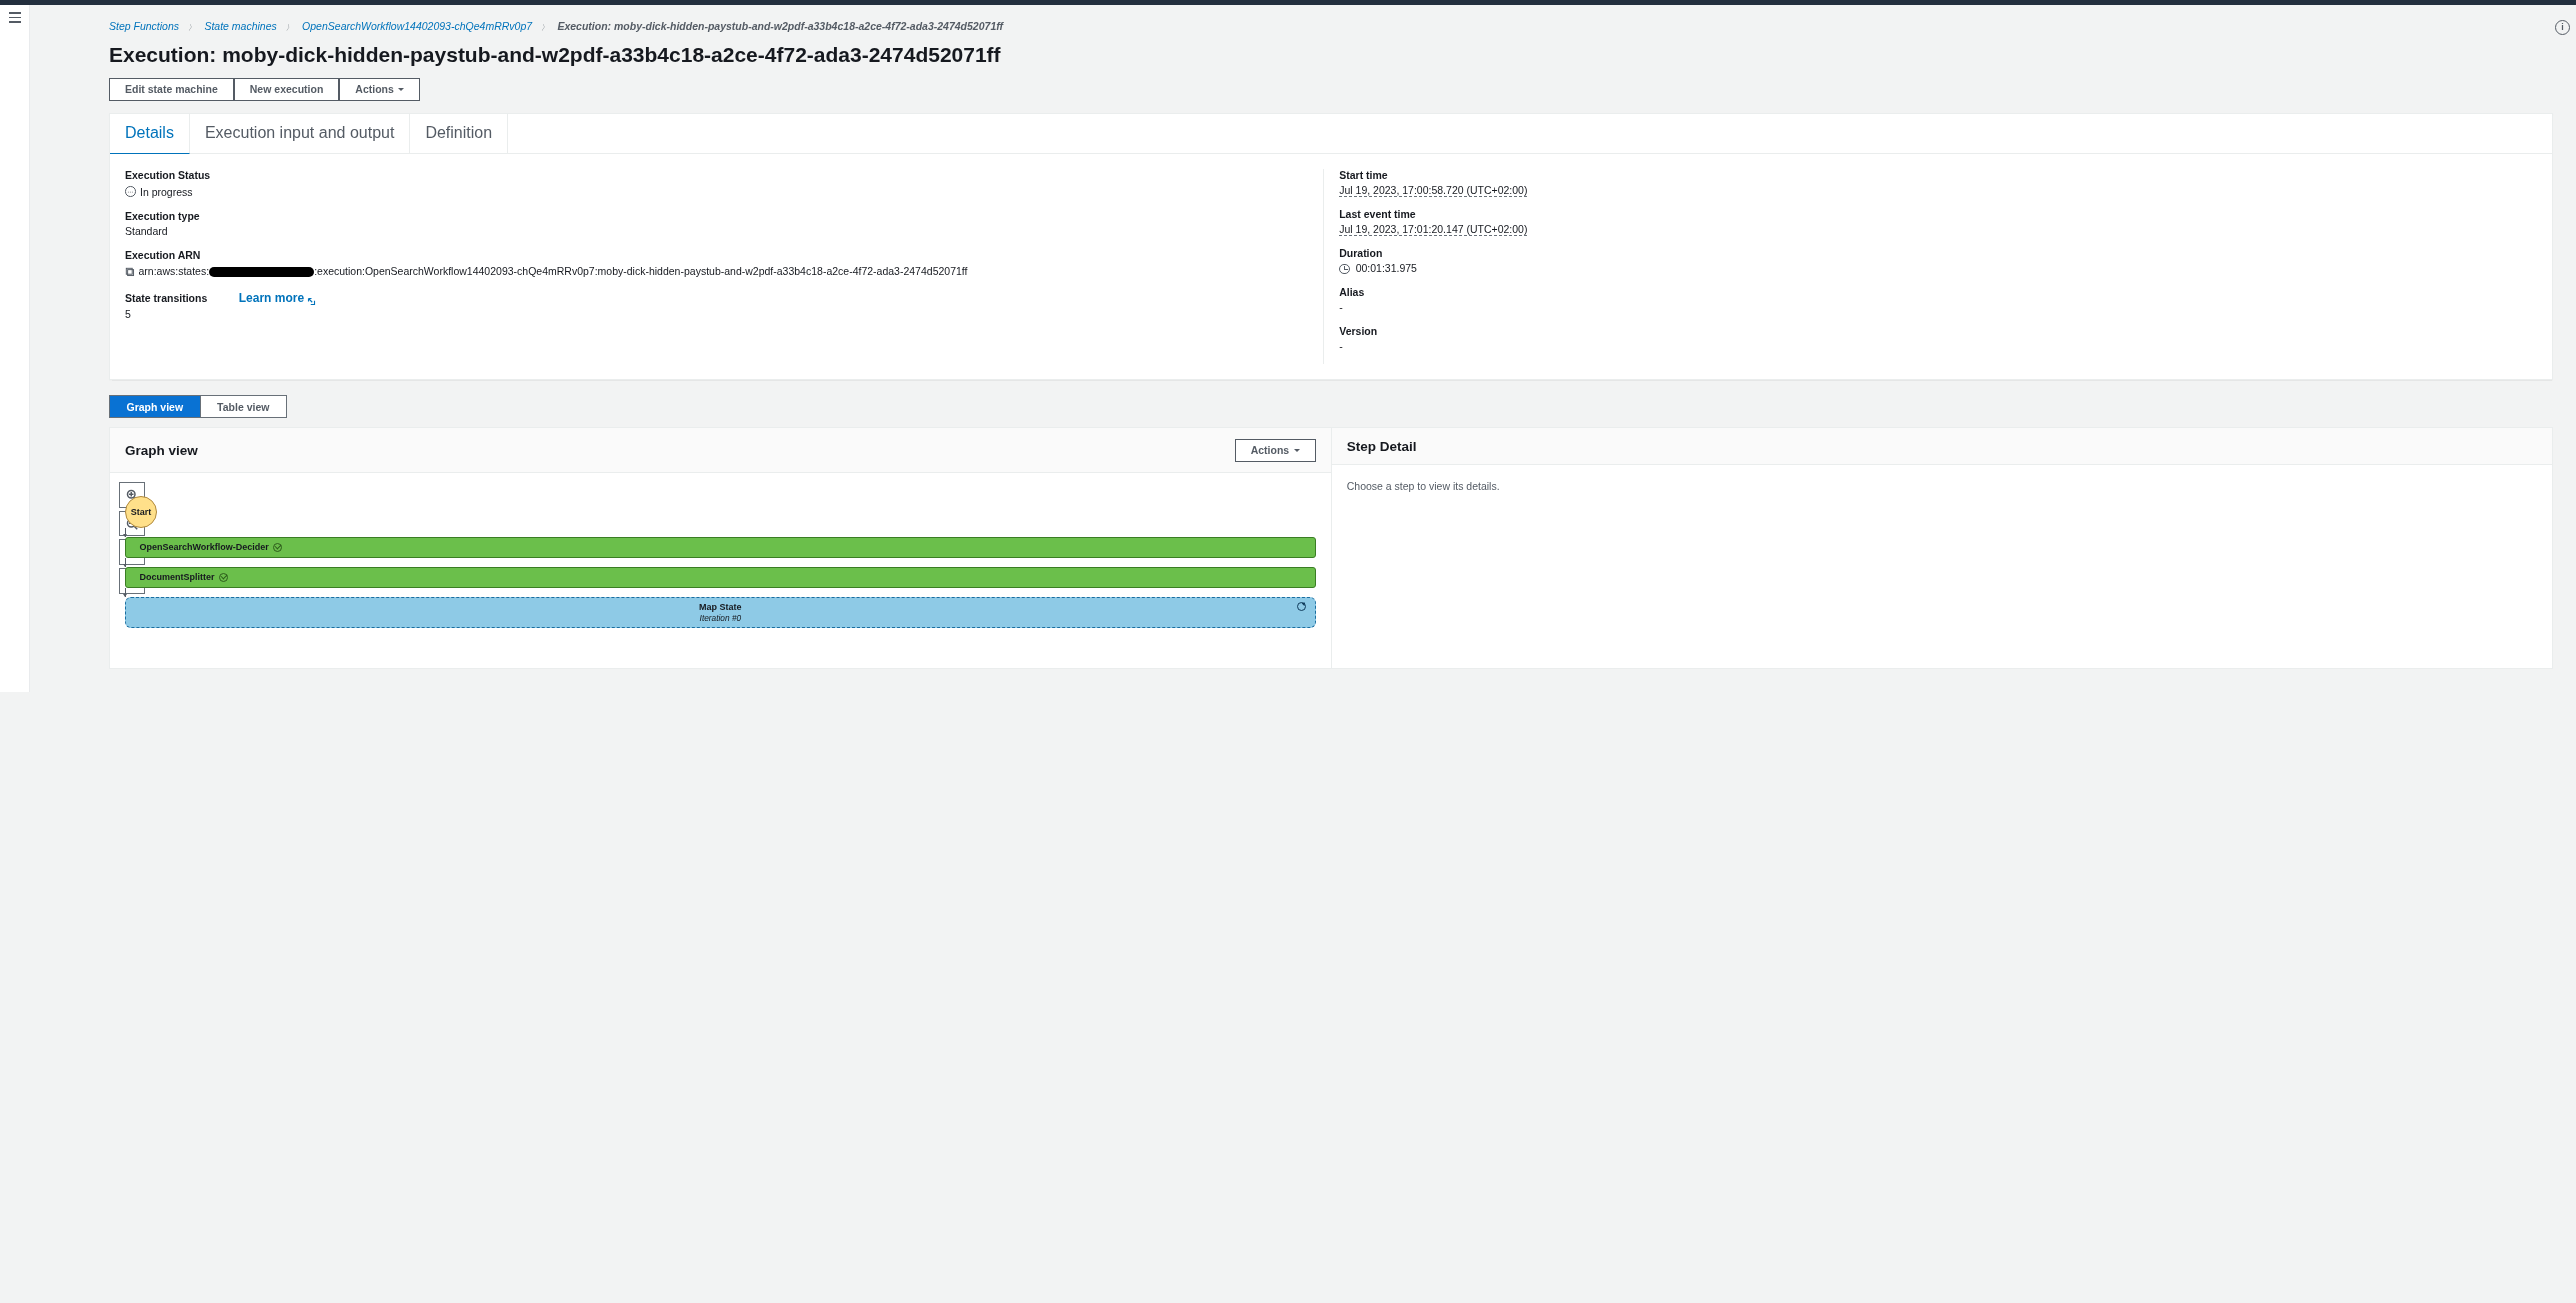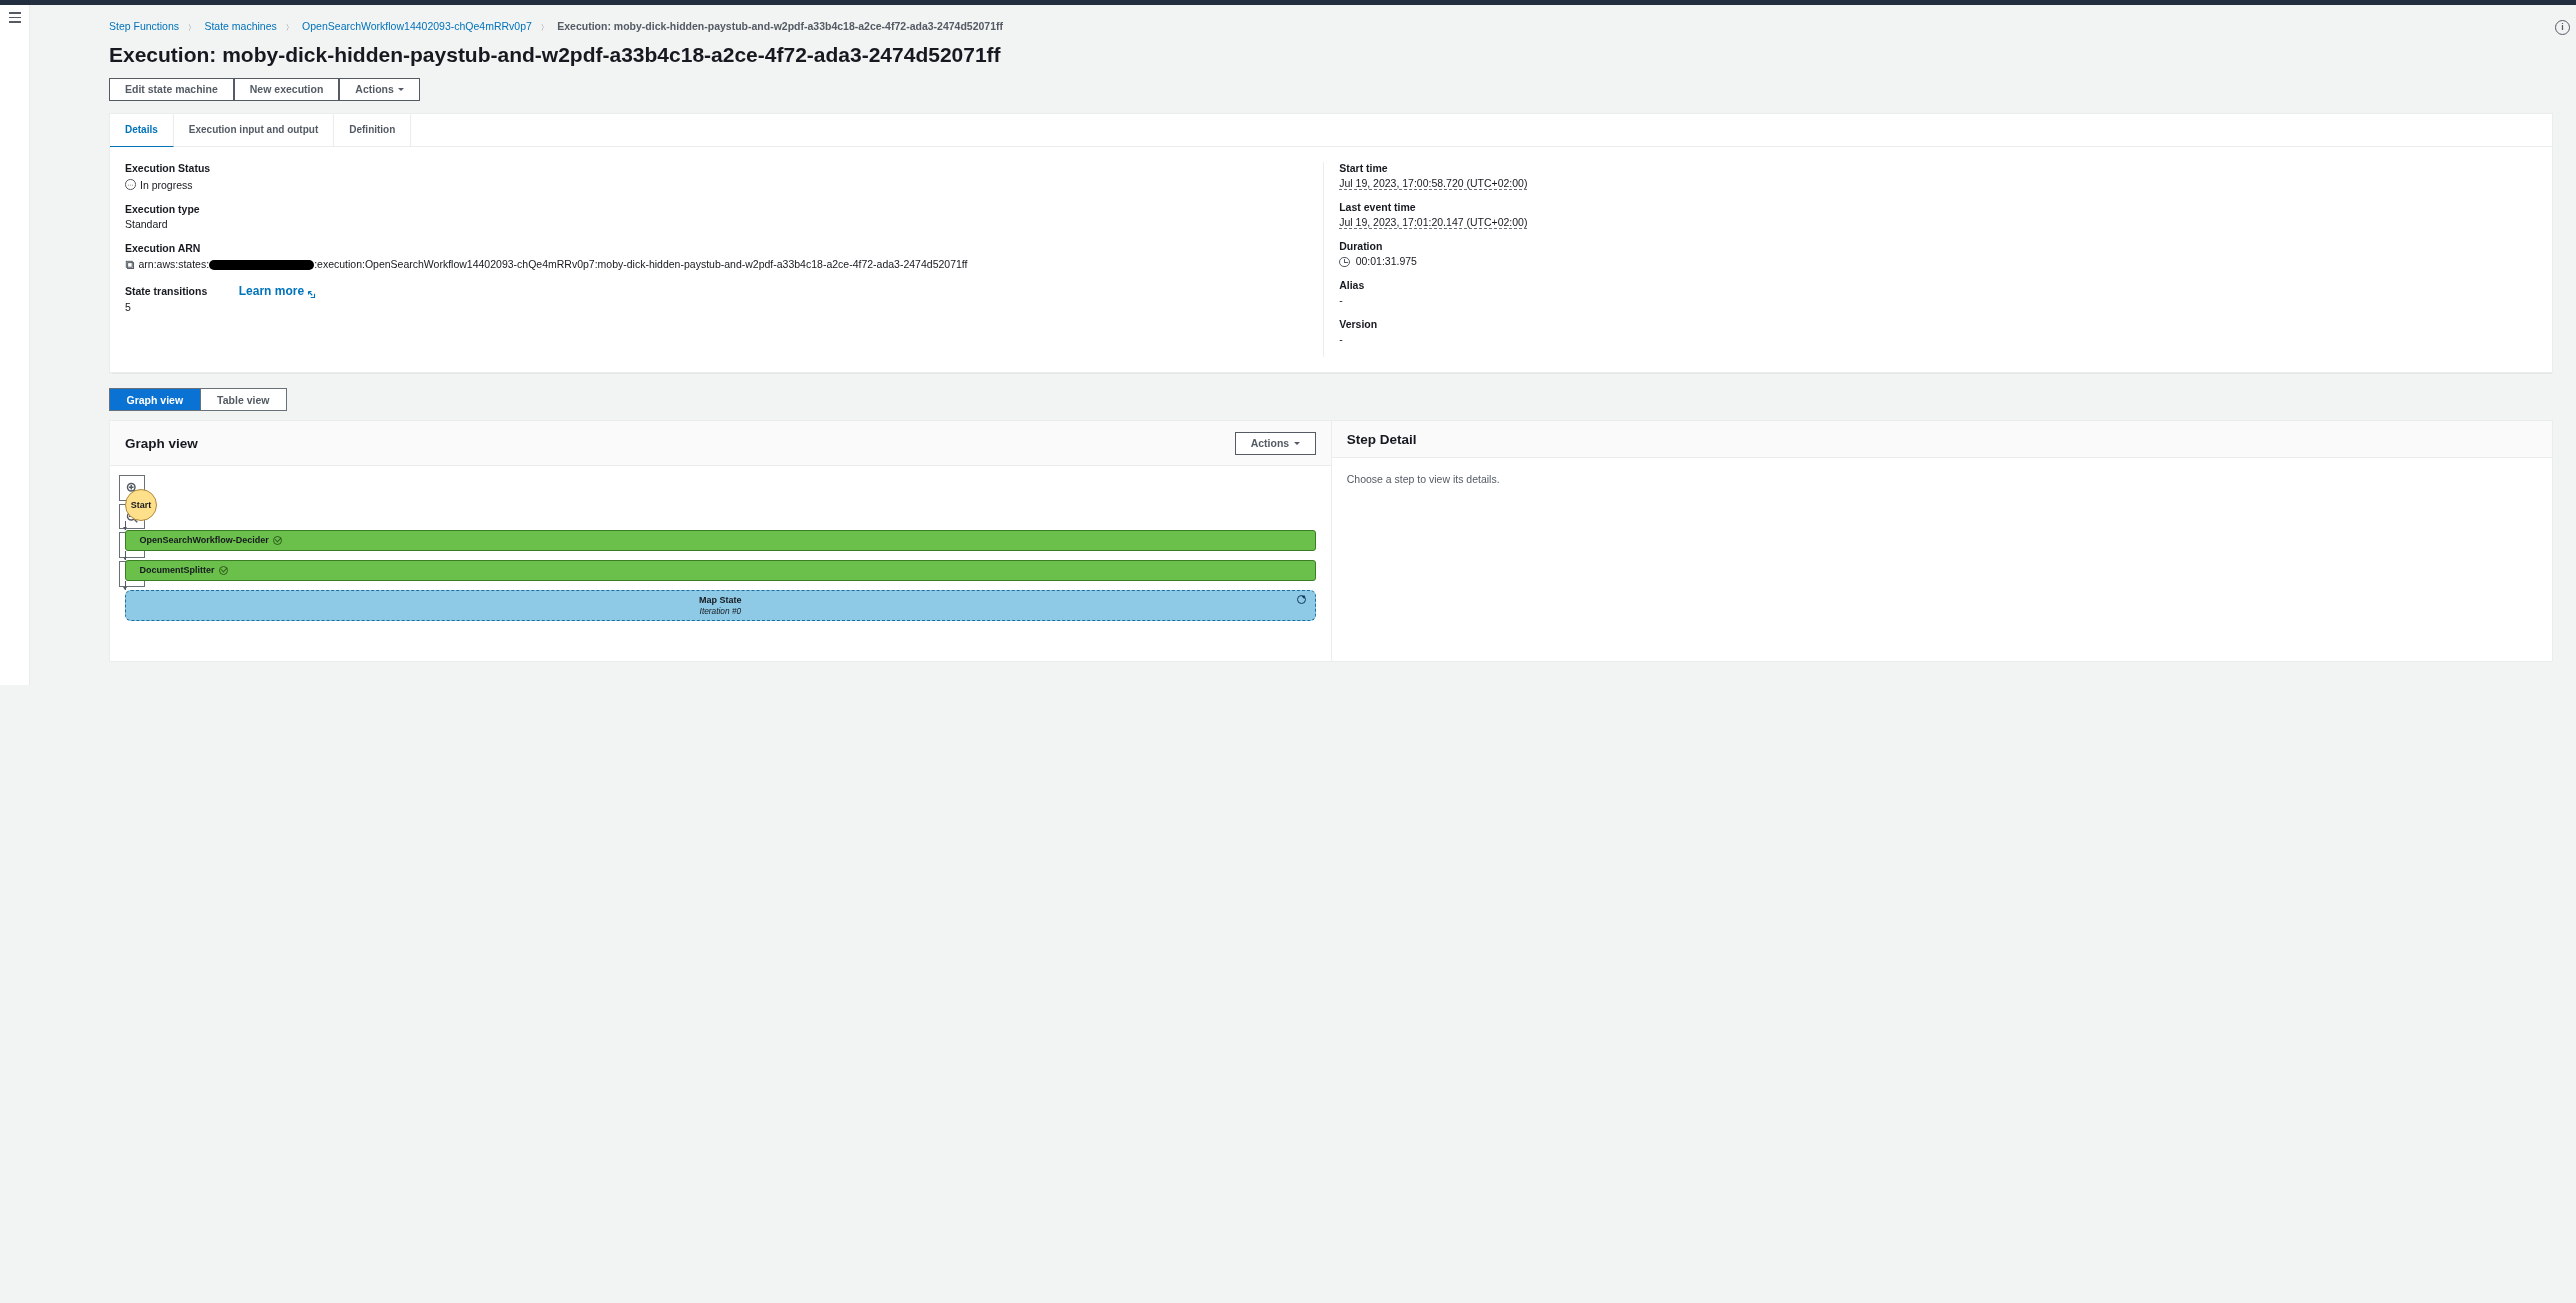--- a/index.html
+++ b/index.html
@@ -55,20 +55,21 @@
     align-items: center;
     justify-content: center;
     font-size: 9px;
     font-weight: bold;
     color: #545b64;
     cursor: pointer;
   }
   .breadcrumbs {
     font-size: 10.5px;
     margin-bottom: 10.5px;
+    font-style: italic;
   }
   .breadcrumbs a {
     color: #0073bb;
     text-decoration: none;
     cursor: pointer;
   }
   .breadcrumbs .sep {
     display: inline-block;
     margin: 0 6px;
     color: #687078;
@@ -112,22 +113,22 @@
     border: 0.8px solid #eaeded;
     box-shadow: 0 0.8px 0.8px rgba(0,0,0,0.05);
     margin-bottom: 15px;
   }
   .tabs-row {
     display: flex;
     border-bottom: 0.8px solid #eaeded;
   }
   .tab {
     padding: 10.5px 15px;
-    font-size: 10px;
-    font-weight: 700;
+    font-size: 16px;
+    font-weight: 400;
     color: #545b64;
     cursor: pointer;
     border-right: 0.8px solid #eaeded;
   }
   .tab.active {
     color: #0073bb;
     border-bottom: 1.5px solid #0073bb;
     margin-bottom: -0.8px;
   }
   .details-grid {

